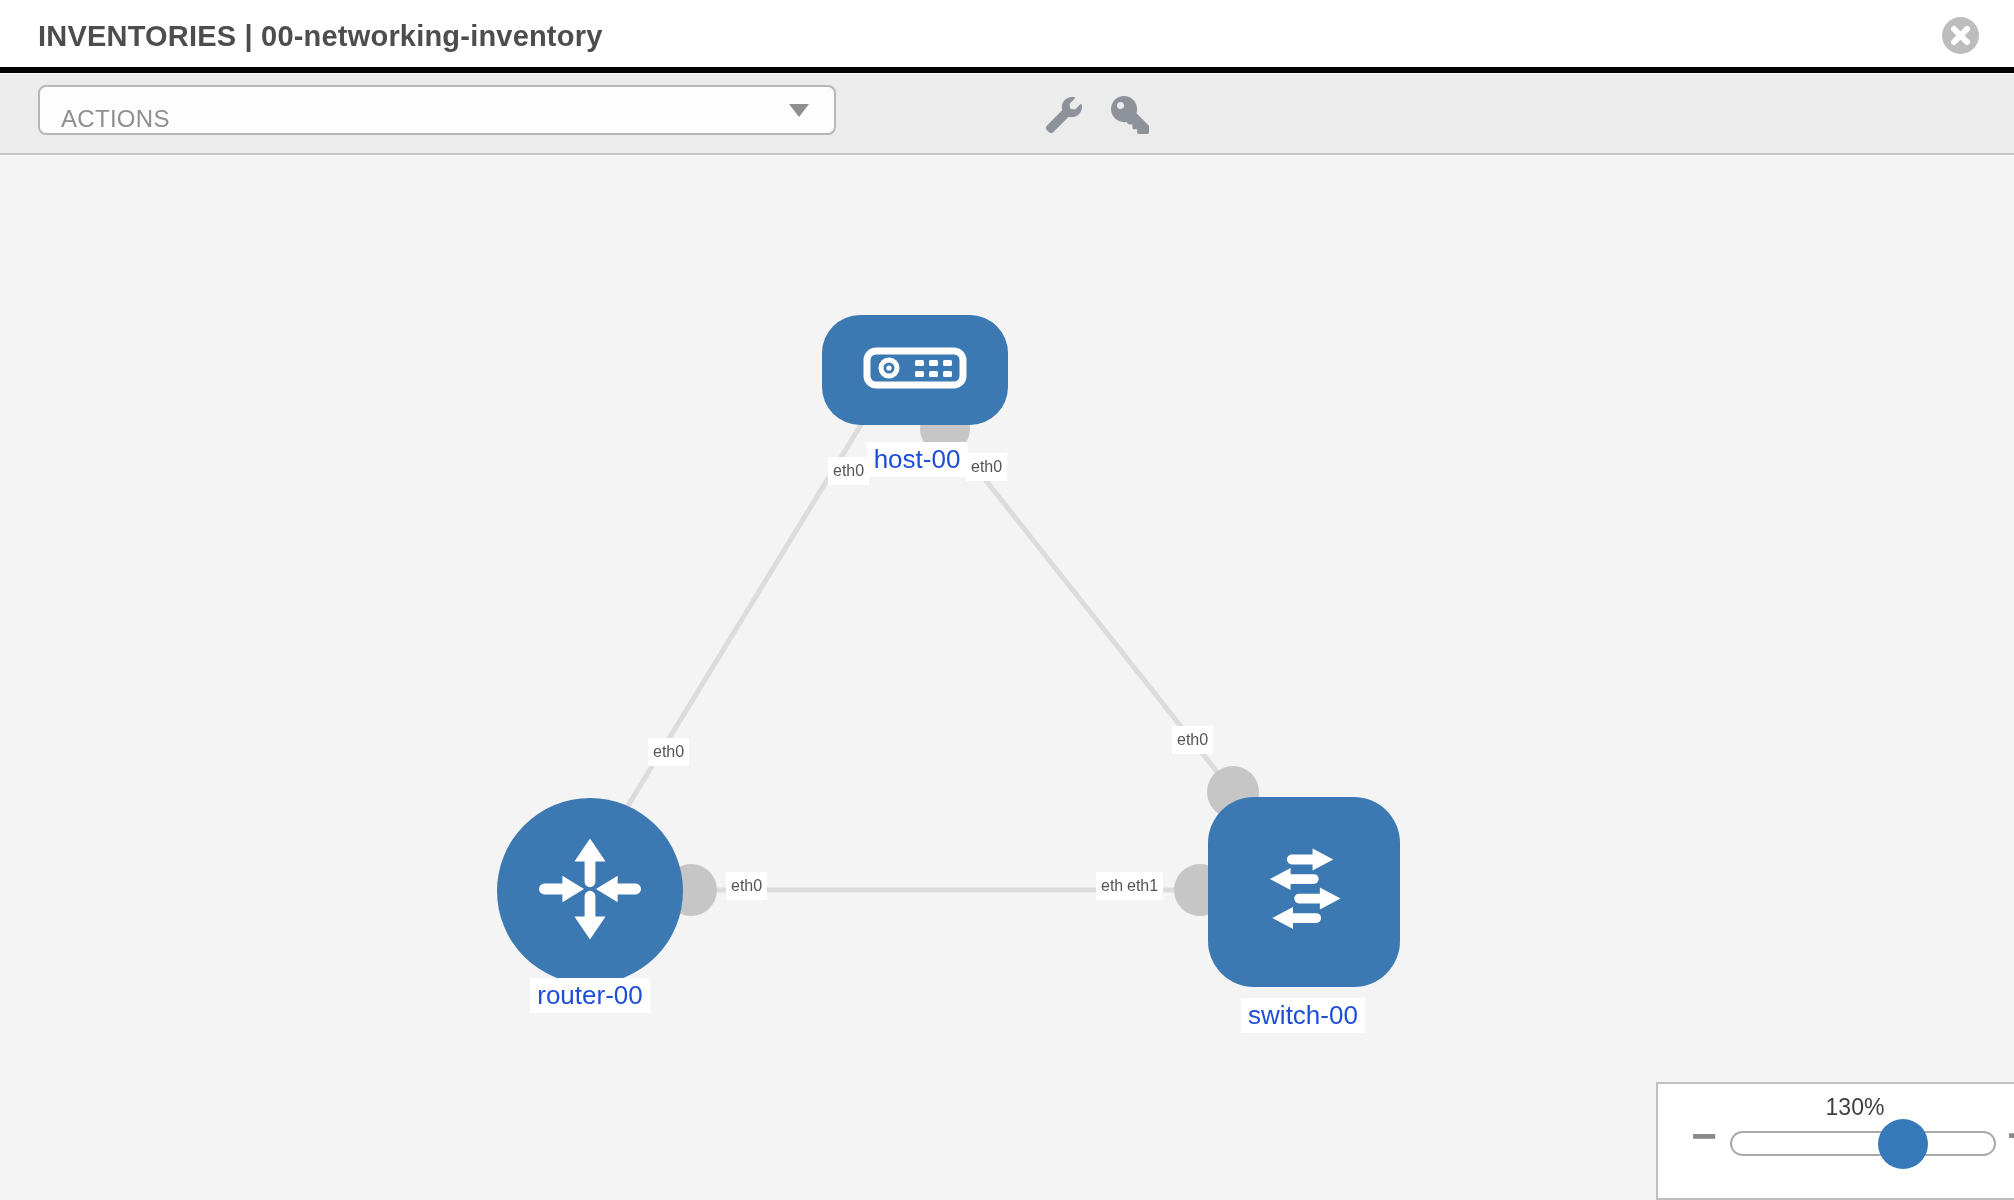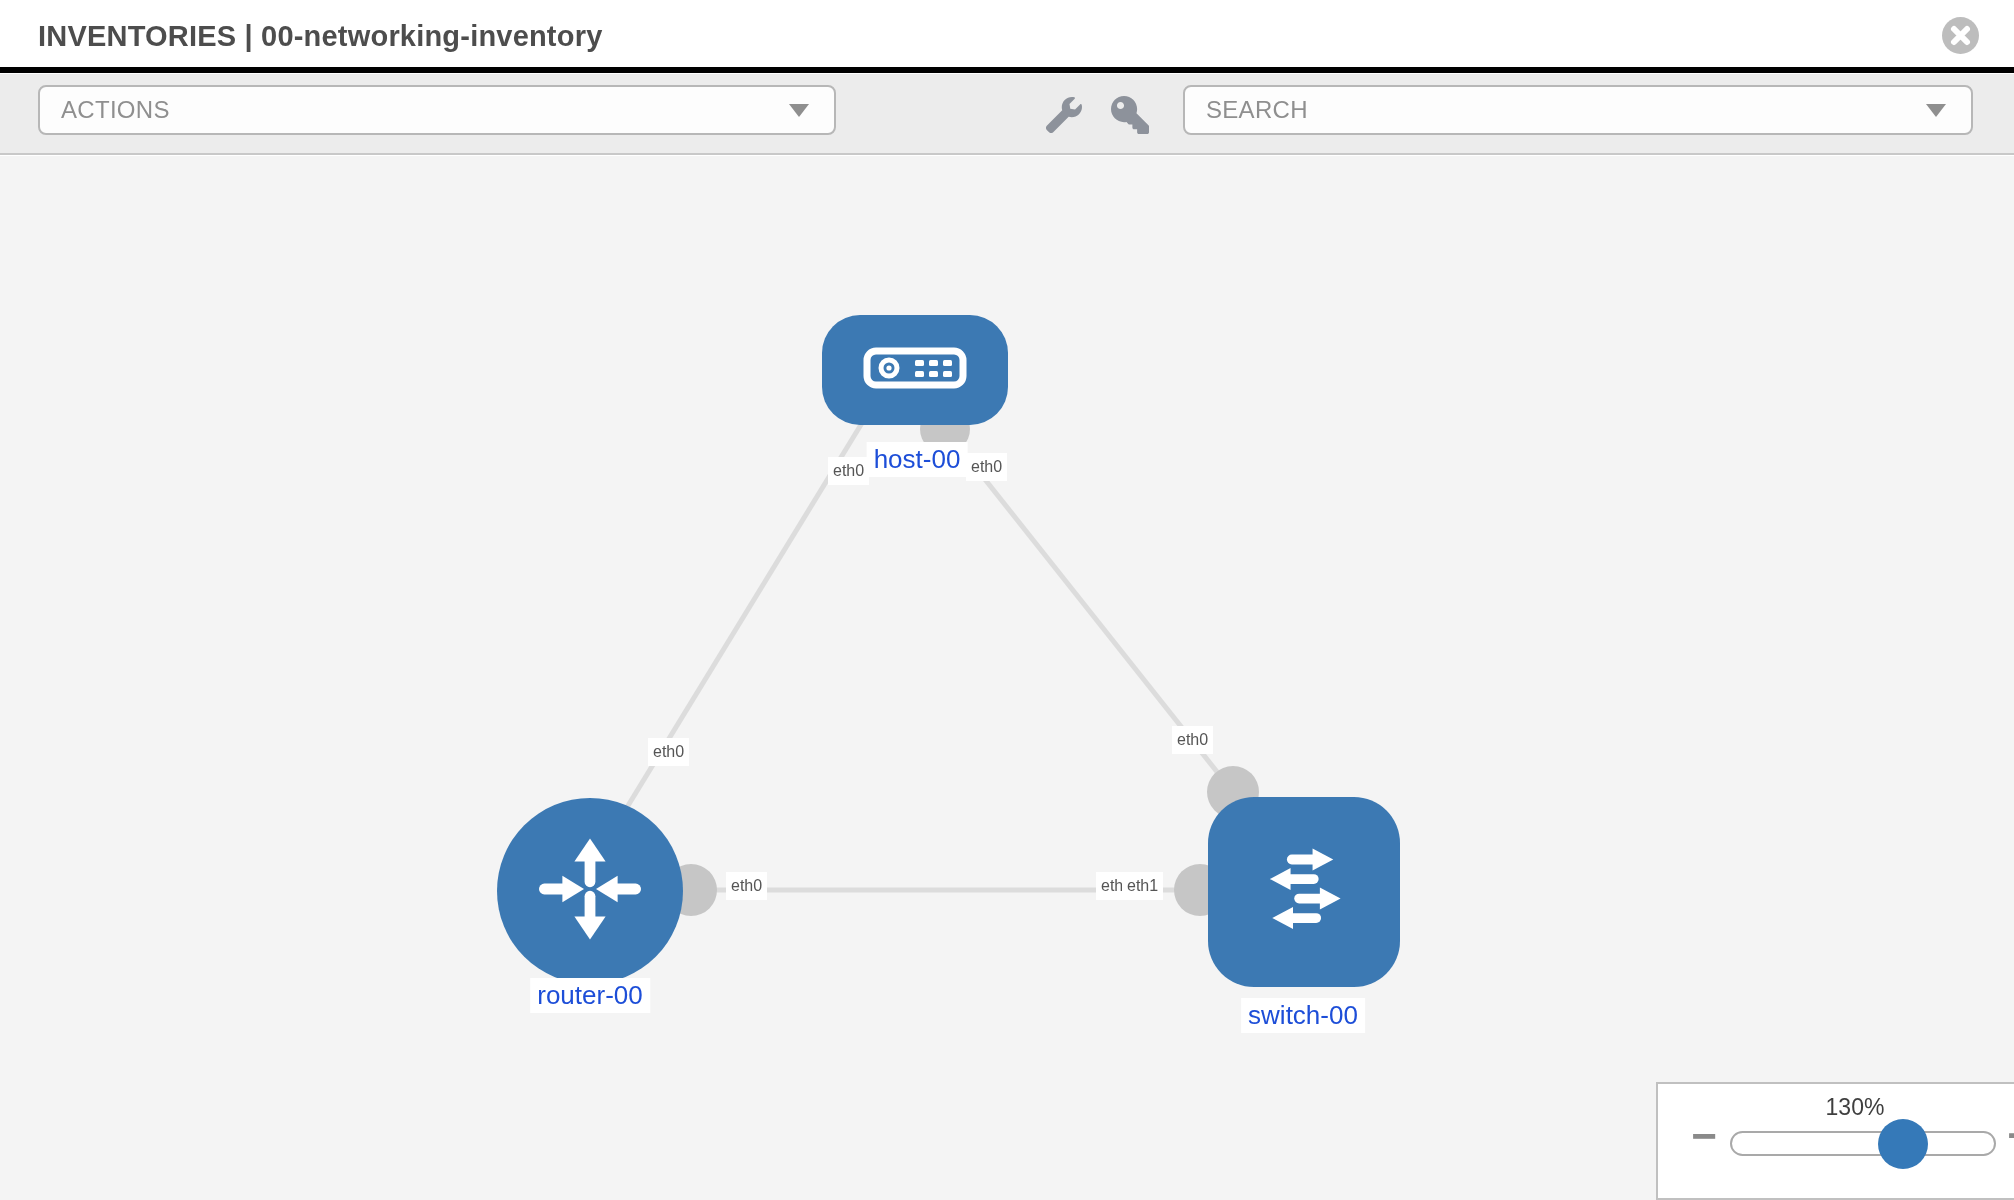--- a/index.html
+++ b/index.html
@@ -22,21 +22,21 @@
   }
 
   
   .toolbar {
     position: absolute; left: 0; top: 74px; width: 2014px; height: 81px;
     background: #ececec; border-bottom: 2px solid #c8c8c8;
   }
   .select-box {
     position: absolute; top: 11px; height: 50px;
     background: #fdfdfd; border: 2px solid #b7b7b7; border-radius: 8px;
-    display: flex; align-items: center; cursor: pointer;
+    display: flex; align-items: flex-end; cursor: pointer;
   }
   .select-box .select-label {
     margin-left: 21px; font-size: 24px; color: #8f8f8f; letter-spacing: 0.3px;
   }
   .select-box .caret {
     position: absolute; right: 25px; top: 50%; margin-top: -6px;
     width: 0; height: 0;
     border-left: 10px solid transparent; border-right: 10px solid transparent;
     border-top: 13px solid #8f8f8f;
   }
@@ -136,24 +136,20 @@
     <button class="tool-icon-btn key-btn" aria-label="key">
       <span>
         <svg width="38" height="38" viewBox="0 0 512 512" fill="#8d929b">
           <g transform="scale(-1,1) translate(-512,0)">
             <path d="M512 176.001C512 273.203 433.202 352 336 352c-11.22 0-22.19-1.062-32.827-3.069l-24.012 27.014A23.999 23.999 0 0 1 261.223 384H224v40c0 13.255-10.745 24-24 24h-40v40c0 13.255-10.745 24-24 24H24c-13.255 0-24-10.745-24-24v-78.059c0-6.365 2.529-12.47 7.029-16.971l161.802-161.802C163.108 213.814 160 195.271 160 176 160 78.798 238.797.001 335.999 0 433.488-.001 512 78.511 512 176.001zM336 128c0 26.51 21.49 48 48 48s48-21.49 48-48-21.49-48-48-48-48 21.49-48 48z"></path>
           </g>
         </svg>
       </span>
     </button>
 
-    <div class="select-box search-box">
-      <span class="select-label">SEARCH</span>
-      <span class="caret"></span>
-    </div>
   </div>
 
   <div class="canvas">
 
     <svg class="links-layer" width="2014" height="1044">
 
       <line x1="862" y1="267" x2="618" y2="666" stroke="#dcdcdc" stroke-width="5"></line>
 
       <line x1="945" y1="273" x2="1233" y2="636" stroke="#dcdcdc" stroke-width="5"></line>
 

